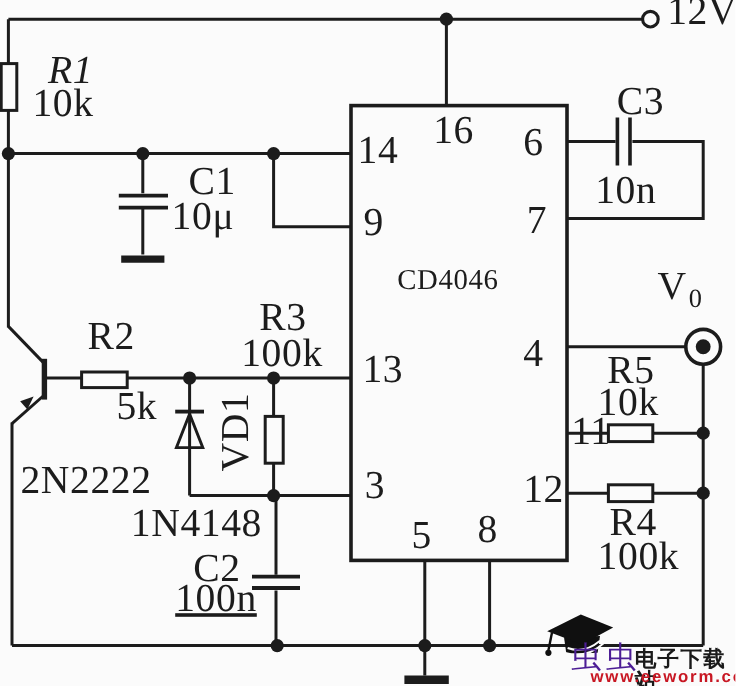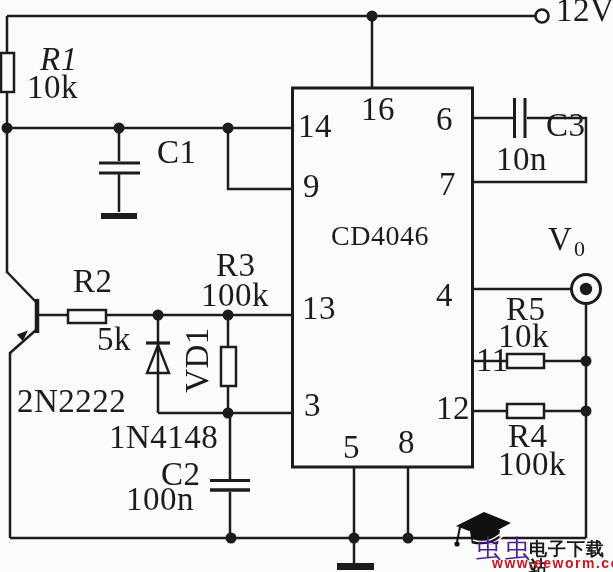--- a/index.html
+++ b/index.html
@@ -13,21 +13,21 @@
   }
   #stage svg{position:absolute;left:0;top:0;}
   .lbl{
     position:absolute;
     line-height:1;
     font-size:33px;
     color:#1c1c1c;
     white-space:nowrap;
     letter-spacing:0.5px;
   }
-  .lbl.big{font-size:28px;text-align:center;}
+  .lbl.big{font-size:24px;text-align:center;}
   .lbl.rot{transform:translate(-50%,-50%) rotate(-90deg);transform-origin:center;}
   .lbl.sub{font-size:22px;}
   .wm-brand{
     position:absolute;
     font-size:25px;font-weight:normal;color:#4c1d95;
     letter-spacing:4px;line-height:1;
     font-family:"Liberation Sans","DejaVu Sans",sans-serif;
   }
   .wm-site{
     position:absolute;
@@ -141,36 +141,37 @@
       <path d="M471,544 Q489,549 503,536" fill="none" stroke="#fbfbfb" stroke-width="1.6"></path>
       <path d="M460,527 L457,542" fill="none" stroke="#101010" stroke-width="2"></path>
       <circle cx="457" cy="544" r="2.6" fill="#101010"></circle>
     </g>
   </svg>
 
   <div class="lbl" style="left:40px;top:43px;font-style:italic;">R1</div>
   <div class="lbl" style="left:27px;top:71px;">10k</div>
 
   <div class="lbl" style="left:157px;top:136px;">C1</div>
+  <div class="lbl" style="left:143px;top:165px;">10μ</div>
 
   <div class="lbl" style="left:73px;top:265px;">R2</div>
   <div class="lbl" style="left:73px;top:323px;margin-left:24px;">5k</div>
 
   <div class="lbl" style="left:17px;top:385px;">2N2222</div>
 
   <div class="lbl rot" style="left:197px;top:360px;">VD1</div>
   <div class="lbl" style="left:109px;top:421px;">1N4148</div>
 
   <div class="lbl" style="left:216px;top:249px;">R3</div>
   <div class="lbl" style="left:201px;top:279px;">100k</div>
 
   <div class="lbl" style="left:161px;top:458px;">C2</div>
-  <div class="lbl" style="left:126px;top:483px;">100n</div>
-
-  <div class="lbl" style="left:546px;top:69px;margin-top:40px;">C3</div>
+  <div class="lbl" style="left:146px;top:483px;text-decoration:underline;">100n</div>
+
+  <div class="lbl" style="left:514px;top:69px;">C3</div>
   <div class="lbl" style="left:496px;top:143px;">10n</div>
 
   <div class="lbl" style="left:506px;top:293px;">R5</div>
   <div class="lbl" style="left:498px;top:320px;">10k</div>
 
   <div class="lbl" style="left:508px;top:420px;">R4</div>
   <div class="lbl" style="left:498px;top:448px;">100k</div>
 
   <div class="lbl big" style="left:331px;top:222px;">CD4046</div>
 

